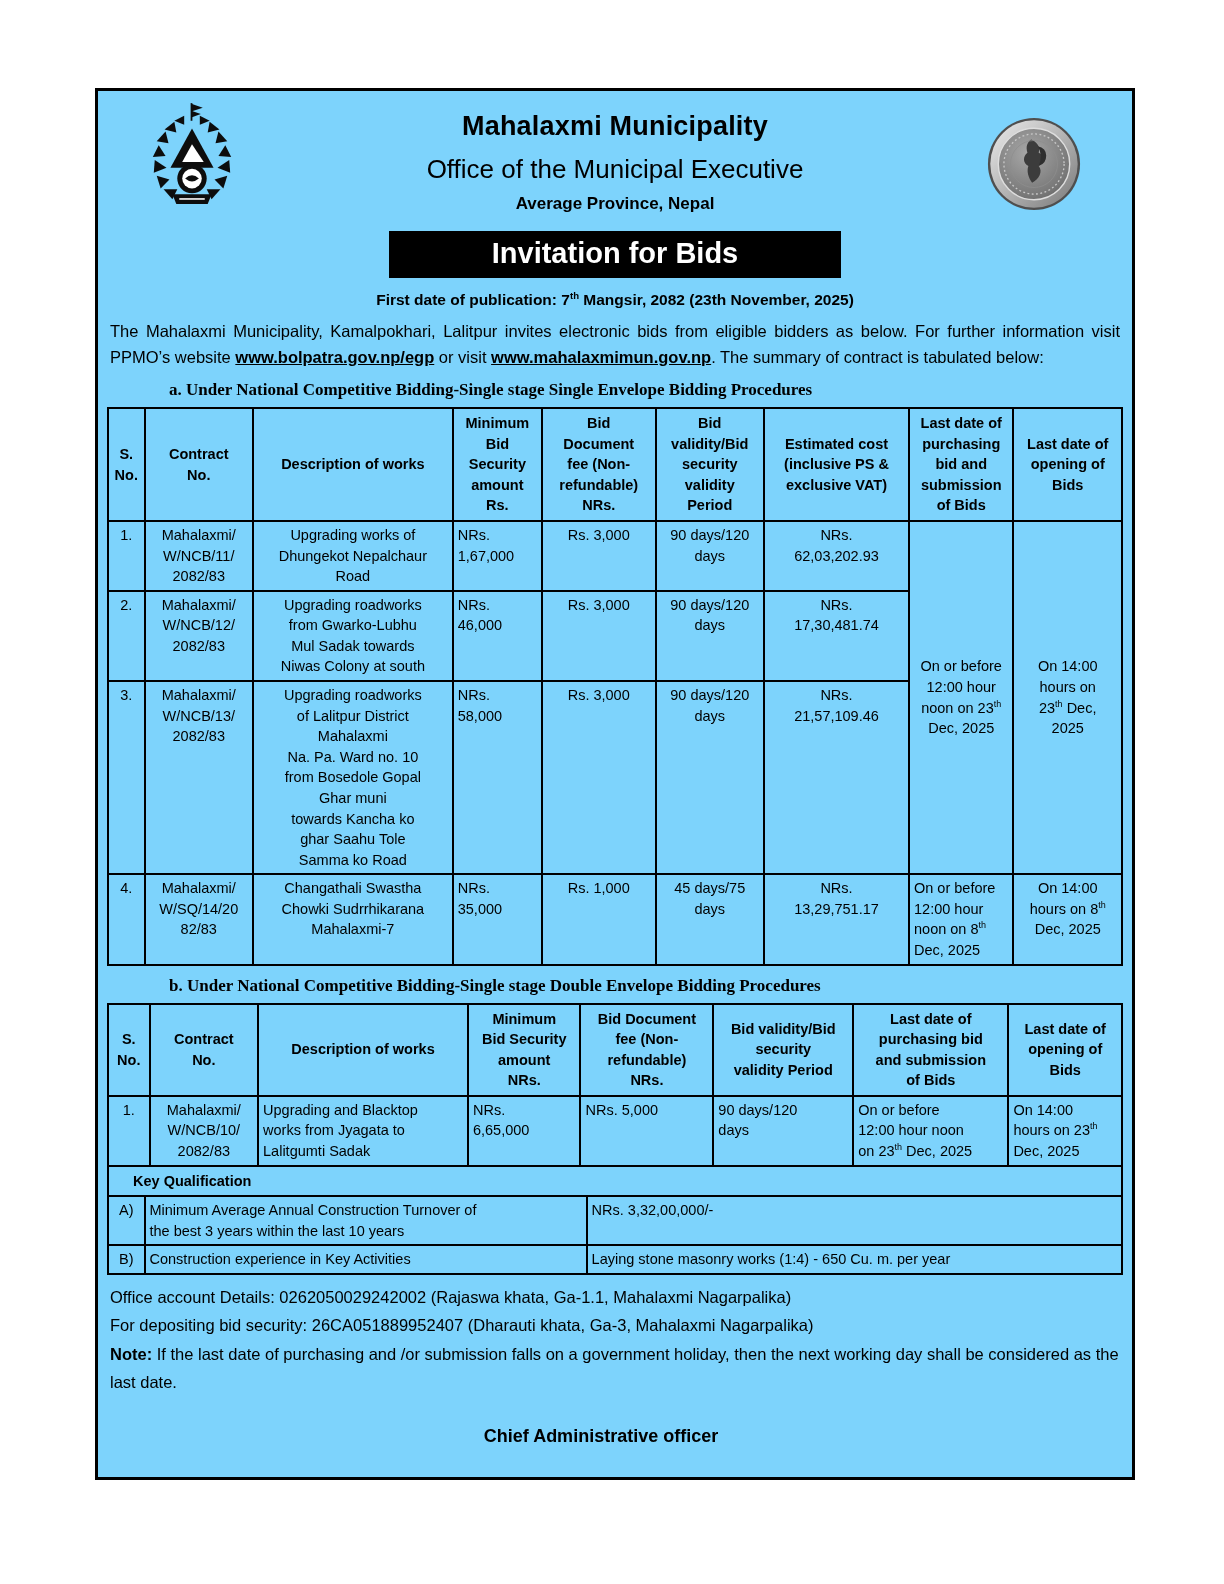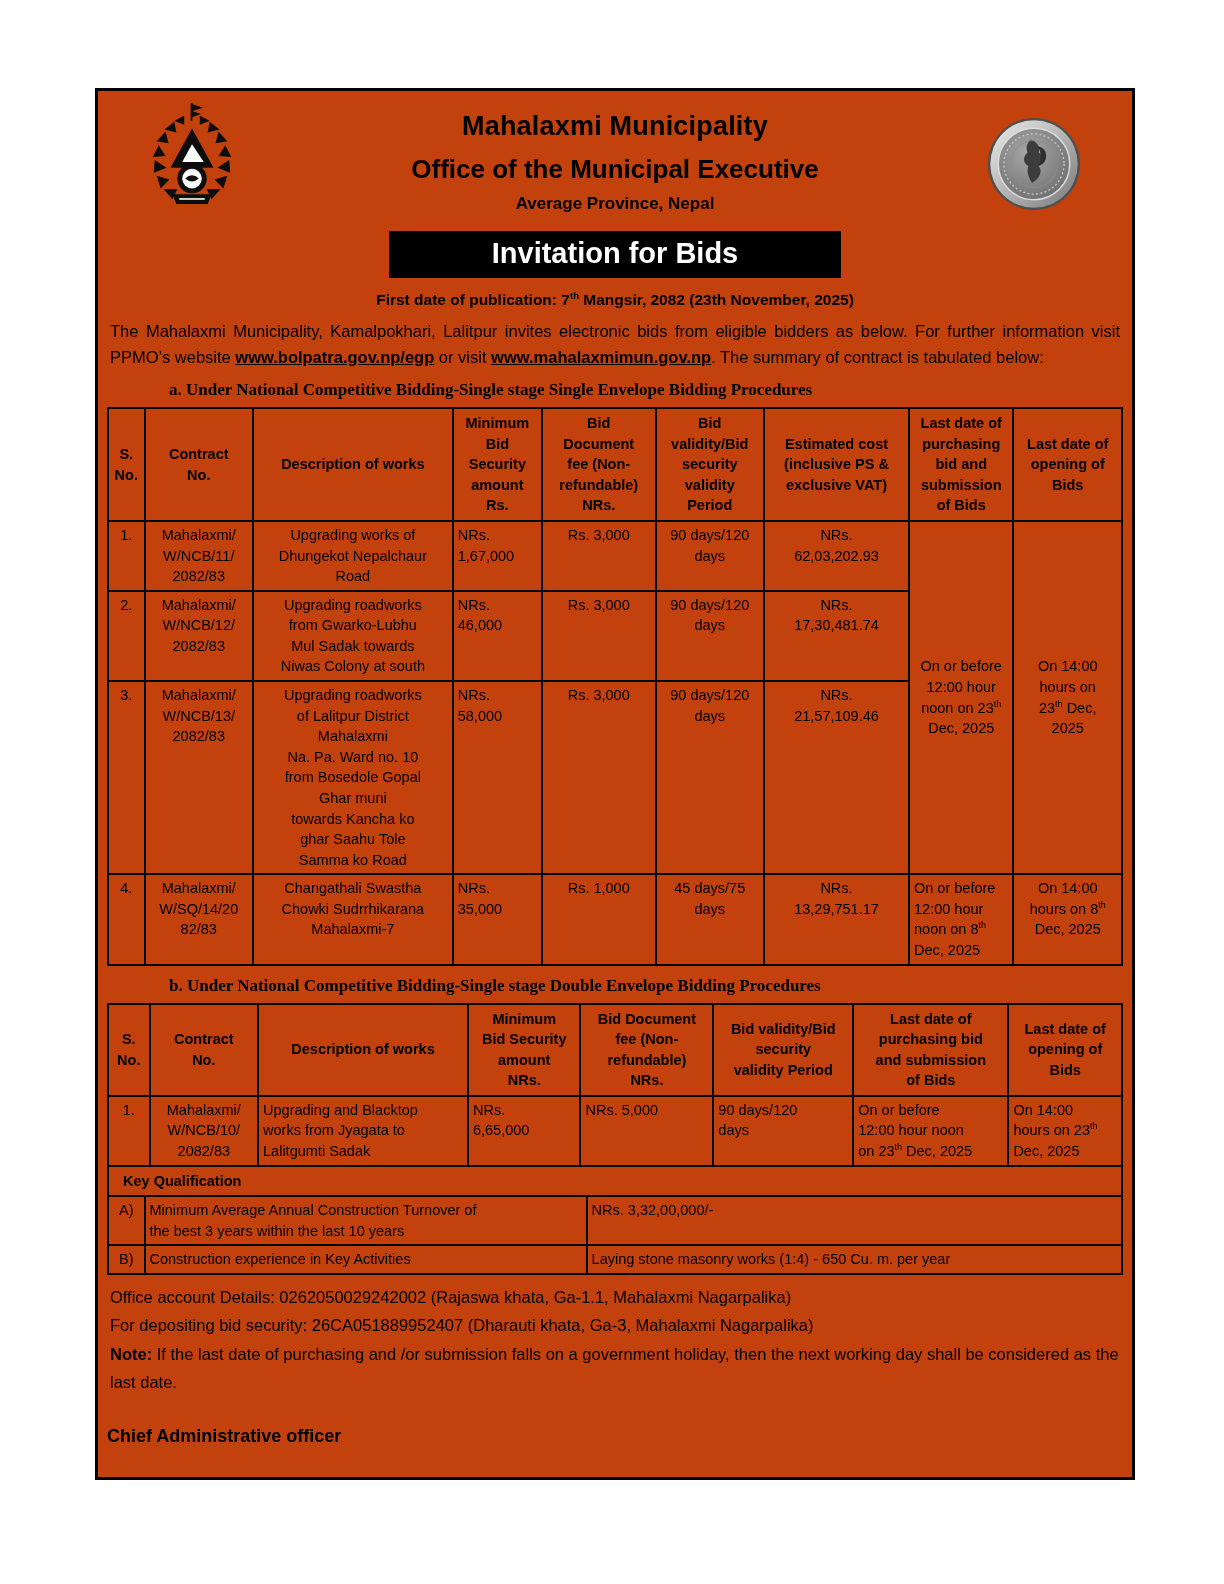--- a/index.html
+++ b/index.html
@@ -6,28 +6,28 @@
   html,body { background:#ffffff; }
   body {
     width:1224px; height:1584px; position:relative;
     font-family:"Liberation Sans", sans-serif; color:#000;
   }
   .page {
     position:absolute; left:95px; top:88px;
     width:1040px; height:1392px;
     border:3px solid #000;
     padding:12px 9px 0 9px;
-    background:#c2410c;
+    background:#7dd3fc;
   }
   
   .header { display:flex; align-items:flex-start; }
   .logo-left { width:100px; margin-left:36px; flex:0 0 auto; }
   .header-center { flex:1; text-align:center; }
   .org-name { font-size:27px; font-weight:bold; margin-top:8px; letter-spacing:.2px; }
-  .office-name { font-size:26px; font-weight:bold; margin-top:12px; }
+  .office-name { font-size:26px; font-weight:normal; margin-top:12px; }
   .addr { font-size:17px; font-weight:bold; margin-top:9px; }
   .seal-right { width:94px; margin-right:42px; margin-top:14px; flex:0 0 auto; }
   
   .banner {
     width:452px; margin:14px auto 0; background:#000; color:#fff;
     text-align:center; font-size:29px; font-weight:bold; padding:6px 16px 8px;
   }
   .pubdate { text-align:center; font-weight:bold; font-size:15.5px; margin-top:13px; }
   .pubdate sup, td sup { font-size:62%; line-height:0; vertical-align:super; }
   .intro { font-size:16.5px; line-height:1.55; text-align:justify; margin-top:10px; padding:0 3px; }
@@ -41,25 +41,25 @@
   table { border-collapse:collapse; width:100%; table-layout:fixed; }
   th, td {
     border:2px solid #000; font-size:14.5px; line-height:1.42;
     padding:3px 4px; vertical-align:top; white-space:pre-line;
     word-wrap:break-word;
   }
   th { font-weight:bold; text-align:center; vertical-align:middle; padding:4px 2px; }
   .ta-c { text-align:center; }
   .va-m { vertical-align:middle; }
   .kq-table { margin-top:-2px; }
-  .kq-title { font-weight:bold; text-align:left; padding:4px 14px; }
+  .kq-title { font-weight:bold; text-align:left; padding:4px 24px; }
   
   .footer { font-size:16.5px; line-height:1.72; margin-top:8px; padding:0 3px; }
   .bold { font-weight:bold; }
-  .signature { text-align:left; font-weight:bold; font-size:18px; margin-top:30px; padding-right:28px; }
+  .signature { text-align:center; font-weight:bold; font-size:18px; margin-top:30px; padding-right:28px; }
 </style>
 </head>
 <body>
 
 <div class="page">
 
   <div class="header">
     <div class="logo-left">
       <svg viewBox="0 0 100 112" width="98" height="110" aria-hidden="true">
         <g fill="#0d0d0d">

